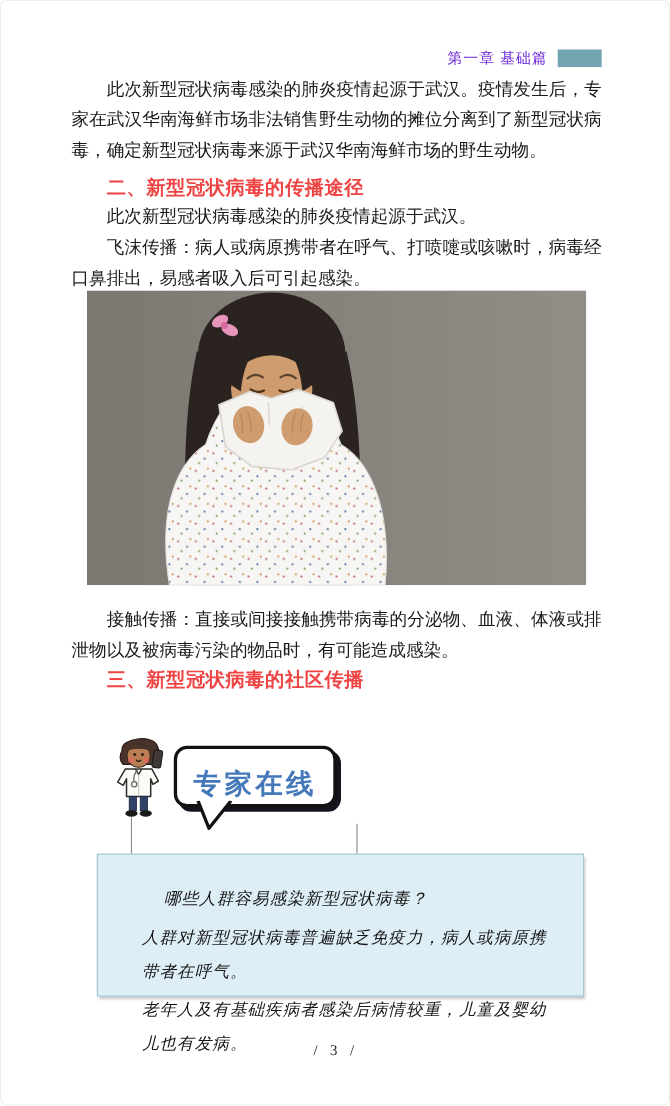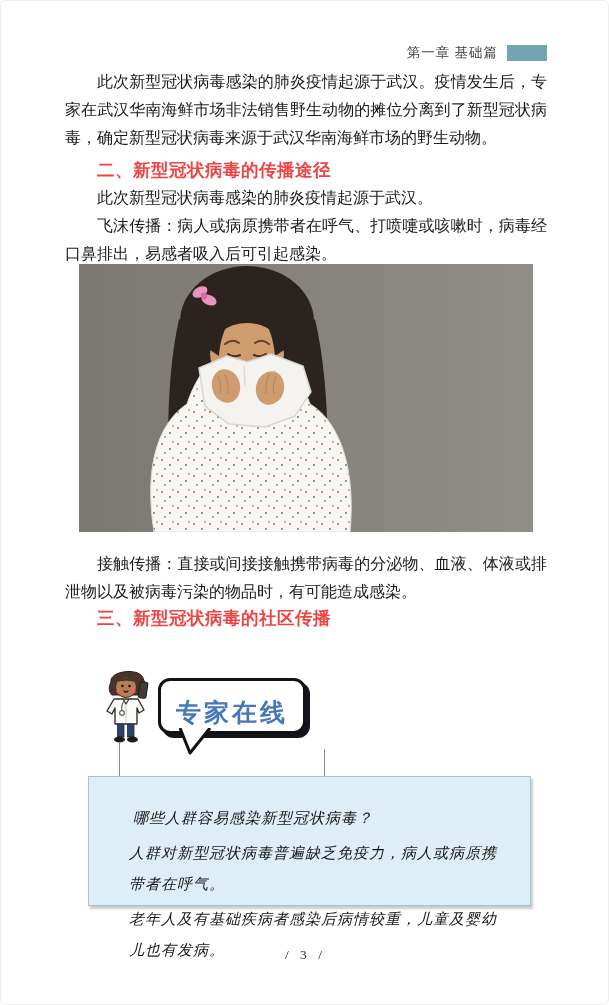--- a/index.html
+++ b/index.html
@@ -2,21 +2,21 @@
 <html><head>
 <meta charset="utf-8">
 <style>
   html,body{margin:0;padding:0;background:#fff;}
   .page{
     position:relative;width:609px;height:1005px;background:#fff;overflow:hidden;
     font-family:"Liberation Serif","DejaVu Serif",serif;color:#1a1a1a;
     border:1px solid #ededed;border-radius:6px;box-sizing:border-box;
   }
   
-  .running-head{position:absolute;top:43px;left:0;width:546px;text-align:right;font-size:13.5px;color:#404040;letter-spacing:1px;}
+  .running-head{position:absolute;top:43px;left:0;width:546px;text-align:right;font-size:13.5px;color:#6d28d9;letter-spacing:1px;}
   .running-head .txt{vertical-align:middle;}
   .head-rect{display:inline-block;width:40px;height:16px;background:#73a4b1;margin-left:9px;vertical-align:middle;}
   
   .para{position:absolute;left:64px;width:482px;margin:0;font-size:16px;line-height:28px;text-align:justify;text-indent:2em;}
   .p1{top:67px;}
   .p2{top:183px;}
   .p3{top:211px;}
   .p4{top:549px;}
   .p5{top:632px;}
   .sec-head{position:absolute;left:96px;margin:0;font-size:17.5px;font-weight:bold;color:#ef4444;font-family:"Liberation Sans","DejaVu Sans",sans-serif;letter-spacing:0.5px;}
@@ -47,21 +47,21 @@
   .pin-dot-1{left:114px;top:784px;}
   .pin-dot-2{left:319px;top:781px;}
   
   .qa-box{
     position:absolute;left:87px;top:775px;width:443px;height:130px;box-sizing:border-box;
     background:#deeef6;border:1px solid #a3c4d2;
     box-shadow:2px 3px 2px rgba(110,110,110,.35);
     padding:26px 18px 0 40px;
   }
   .qa-box p{margin:0 0 4px 0;font-size:15px;line-height:31px;font-style:italic;letter-spacing:1px;color:#161616;font-family:"Liberation Serif","DejaVu Serif",cursive;}
-  .qa-box .q{text-indent:4px;}
+  .qa-box .q{text-indent:4px;margin-left:16px;}
   
   .footer{position:absolute;left:0;top:946px;width:609px;text-align:center;font-size:13.5px;letter-spacing:4px;color:#222;}
 </style>
 </head>
 <body>
 
 <div class="page">
 
   <div class="running-head">
     <span class="txt">第一章  基础篇</span><span class="head-rect"></span>

